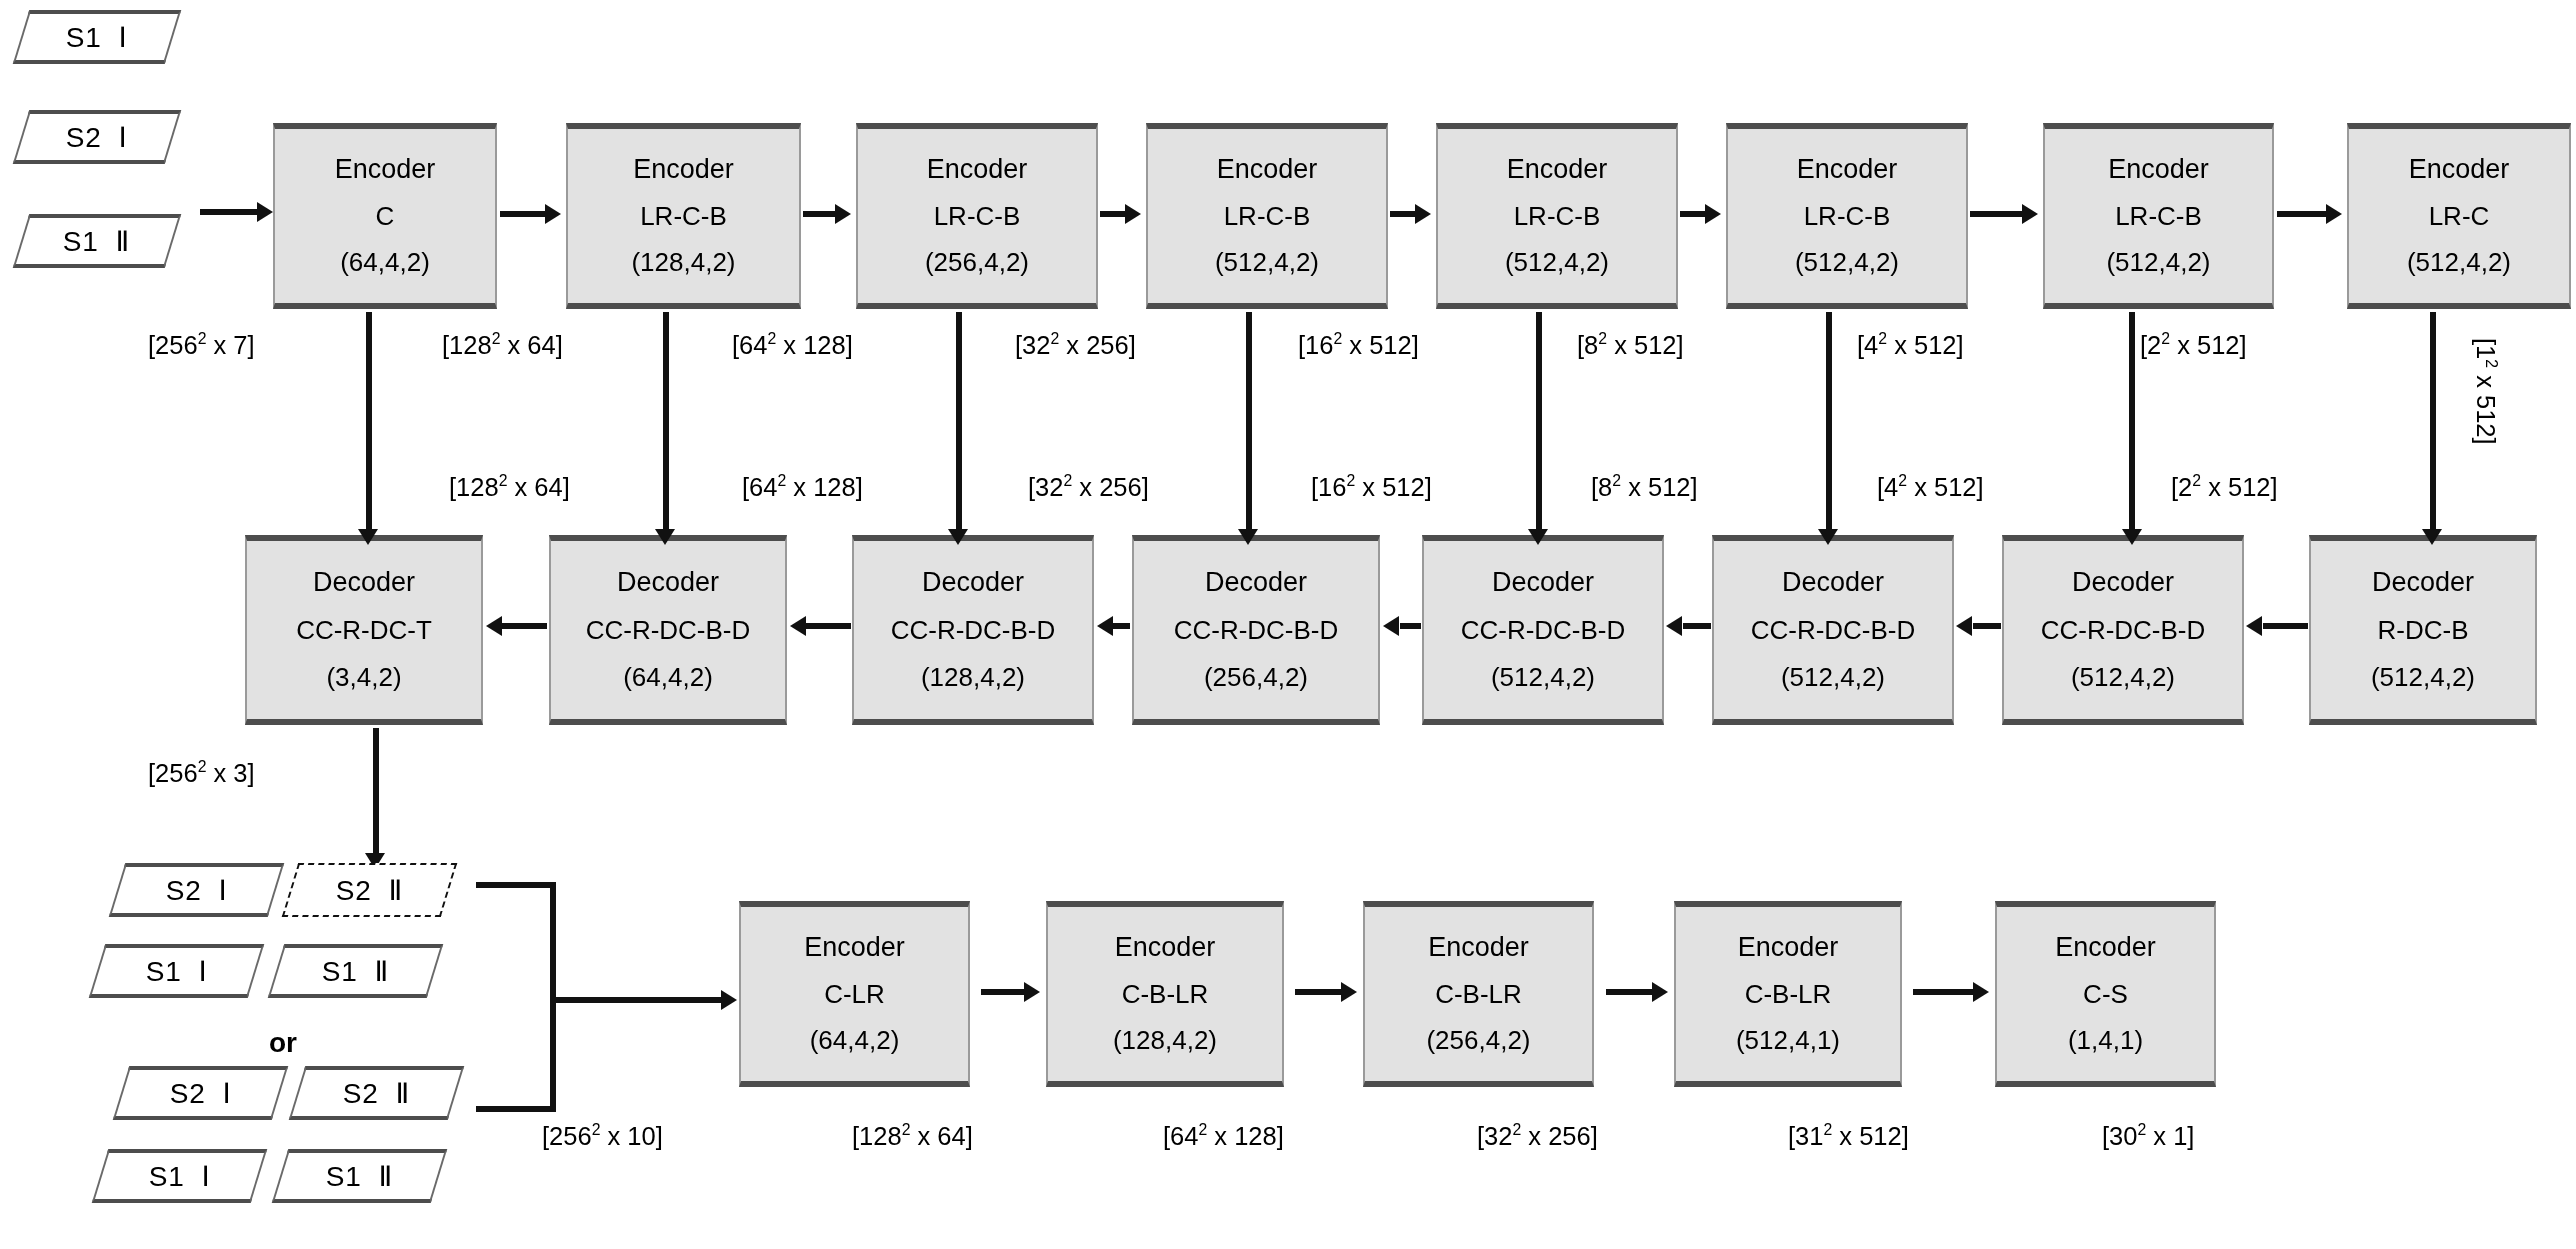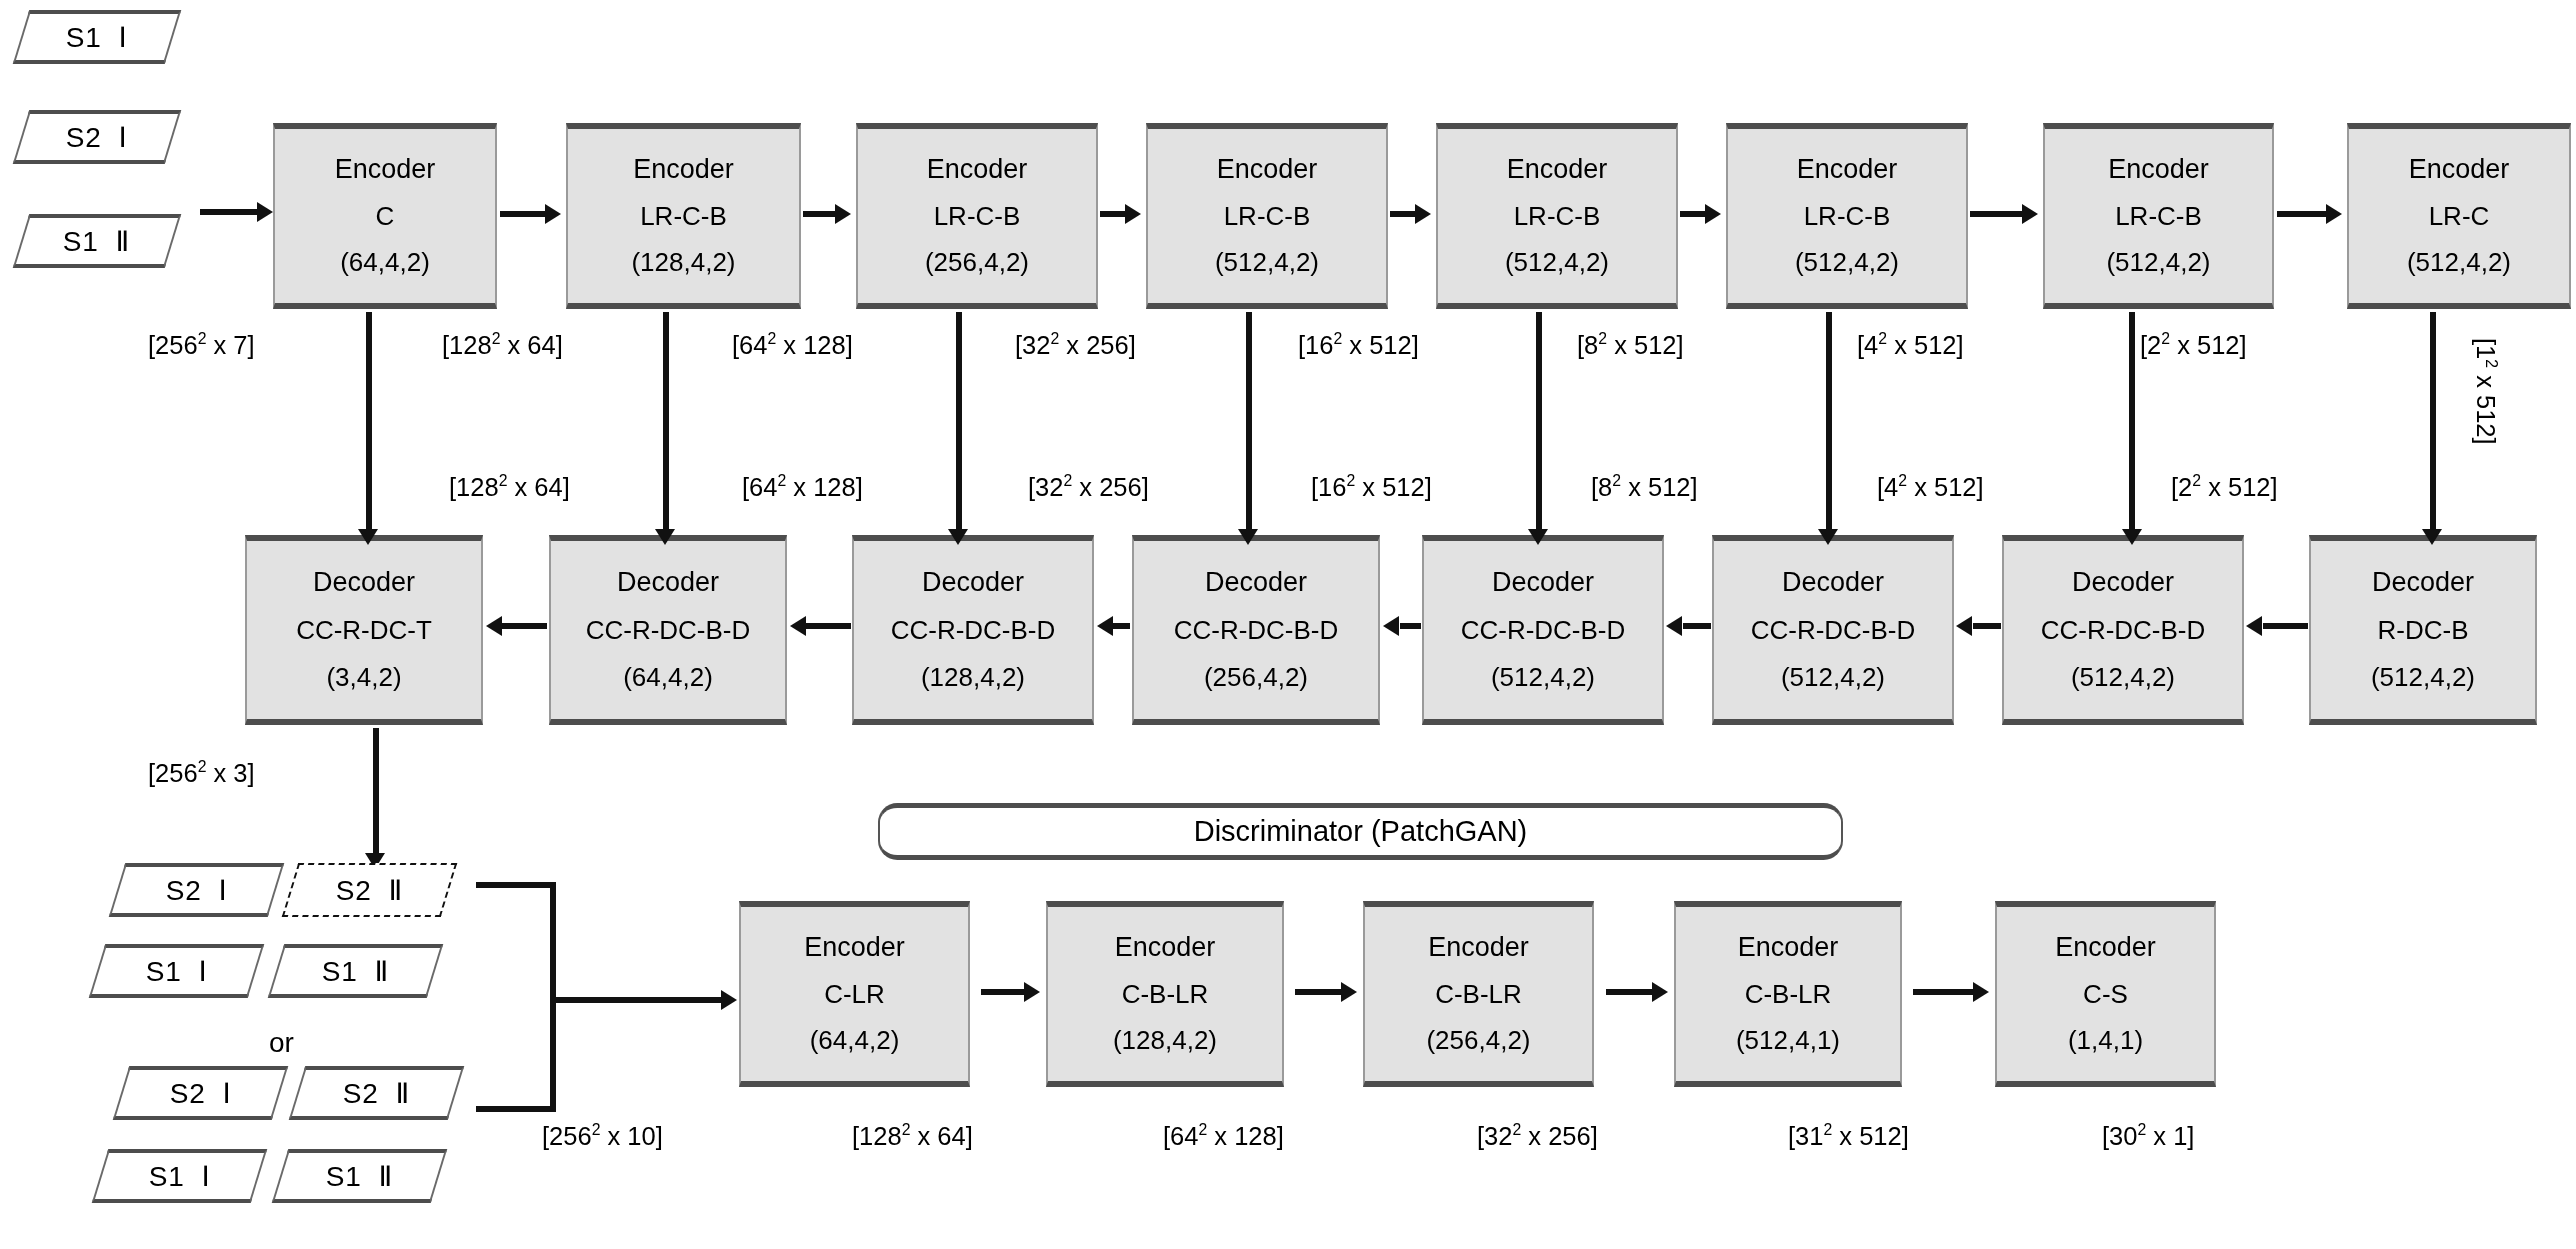--- a/index.html
+++ b/index.html
@@ -130,23 +130,20 @@
   <div class="para" style="left:21px;  top:110px; width:152px; height:54px;">
       <span>S2&nbsp;&nbsp;Ⅰ</span>
     </div>
   <div class="para" style="left:21px;  top:214px; width:152px; height:54px;">
       <span>S1&nbsp;&nbsp;Ⅱ</span>
     </div>
 
   <div class="hline" style="left:200px; top:209px; width:59px;"></div>
   <div class="arrow-r" style="left:257px; top:202px;"></div>
 
-  <div class="banner" style="left:878px; top:803px; width:965px; height:57px;">
-    <span>Discriminator (PatchGAN)</span>
-  </div>
 
   <div id="enc-row">
       <div class="procbox" style="left: 273px; top: 123px; width: 224px; height: 186px;">
         <span class="ln title">Encoder</span>
         <span class="ln">C</span>
         <span class="ln">(64,4,2)</span>
       </div>
       <div class="hline" style="left: 500px; top: 211px; width: 50px;"></div>
       <div class="arrow-r" style="left: 545px; top: 204px;"></div>
       <div class="procbox" style="left: 566px; top: 123px; width: 235px; height: 186px;">
@@ -313,21 +310,21 @@
       <div class="para" style="left: 297px; top: 1066px; width: 159px; height: 54px;">
         <span>S2&nbsp;&nbsp;Ⅱ</span>
       </div>
       <div class="para" style="left: 100px; top: 1149px; width: 159px; height: 54px;">
         <span>S1&nbsp;&nbsp;Ⅰ</span>
       </div>
       <div class="para" style="left: 280px; top: 1149px; width: 159px; height: 54px;">
         <span>S1&nbsp;&nbsp;Ⅱ</span>
       </div>
     </div>
-  <div class="orlbl" style="left:269px; top:1027px;">or</div>
+  <div class="orlbl" style="left:269px; top:1027px;font-weight:bold;">or</div>
 
   <div class="hline" style="left:476px; top:882px; width:79px;"></div>
   <div class="hline" style="left:476px; top:1106px; width:79px;"></div>
   <div class="vline" style="left:550px; top:882px; height:230px;"></div>
   <div class="hline" style="left:550px; top:997px; width:174px;"></div>
   <div class="arrow-r" style="left:721px; top:990px;"></div>
 
   <div id="disc-row">
       <div class="procbox" style="left: 739px; top: 901px; width: 231px; height: 186px;">
         <span class="ln title">Encoder</span>

